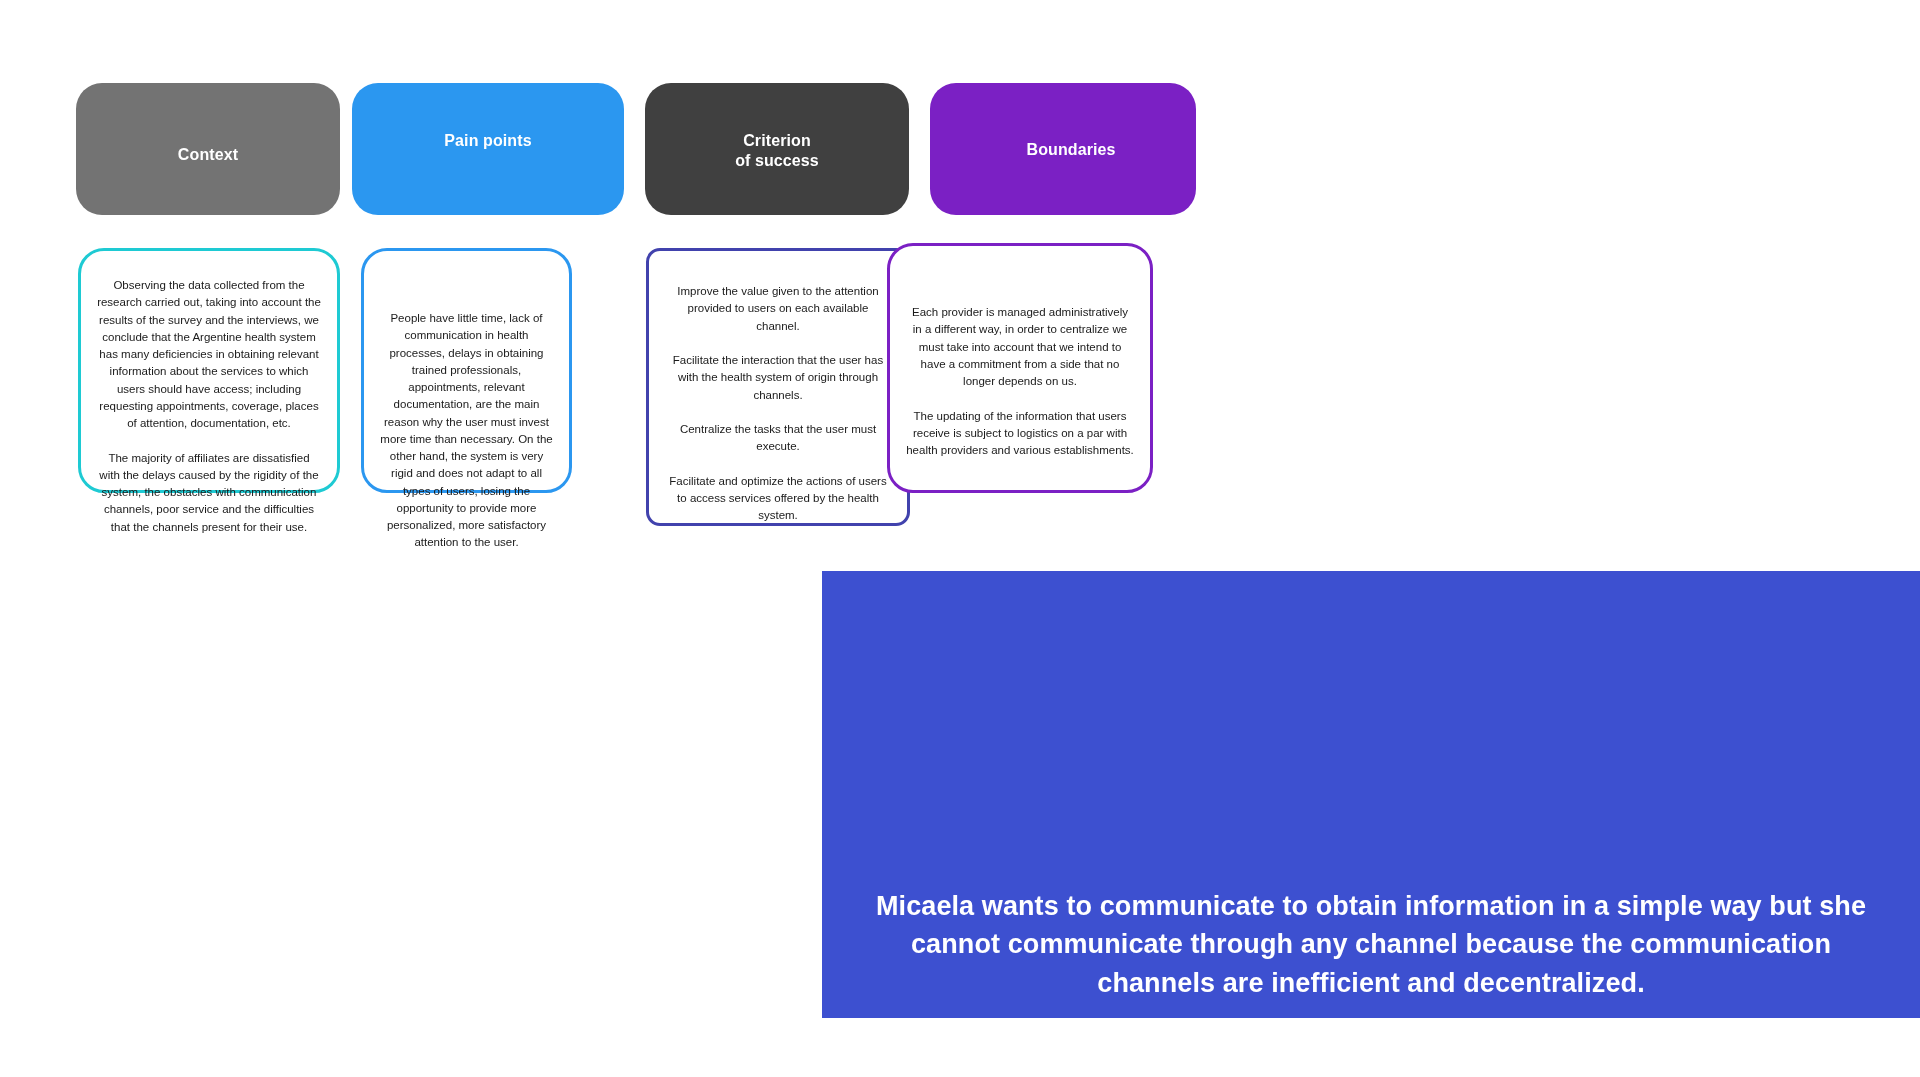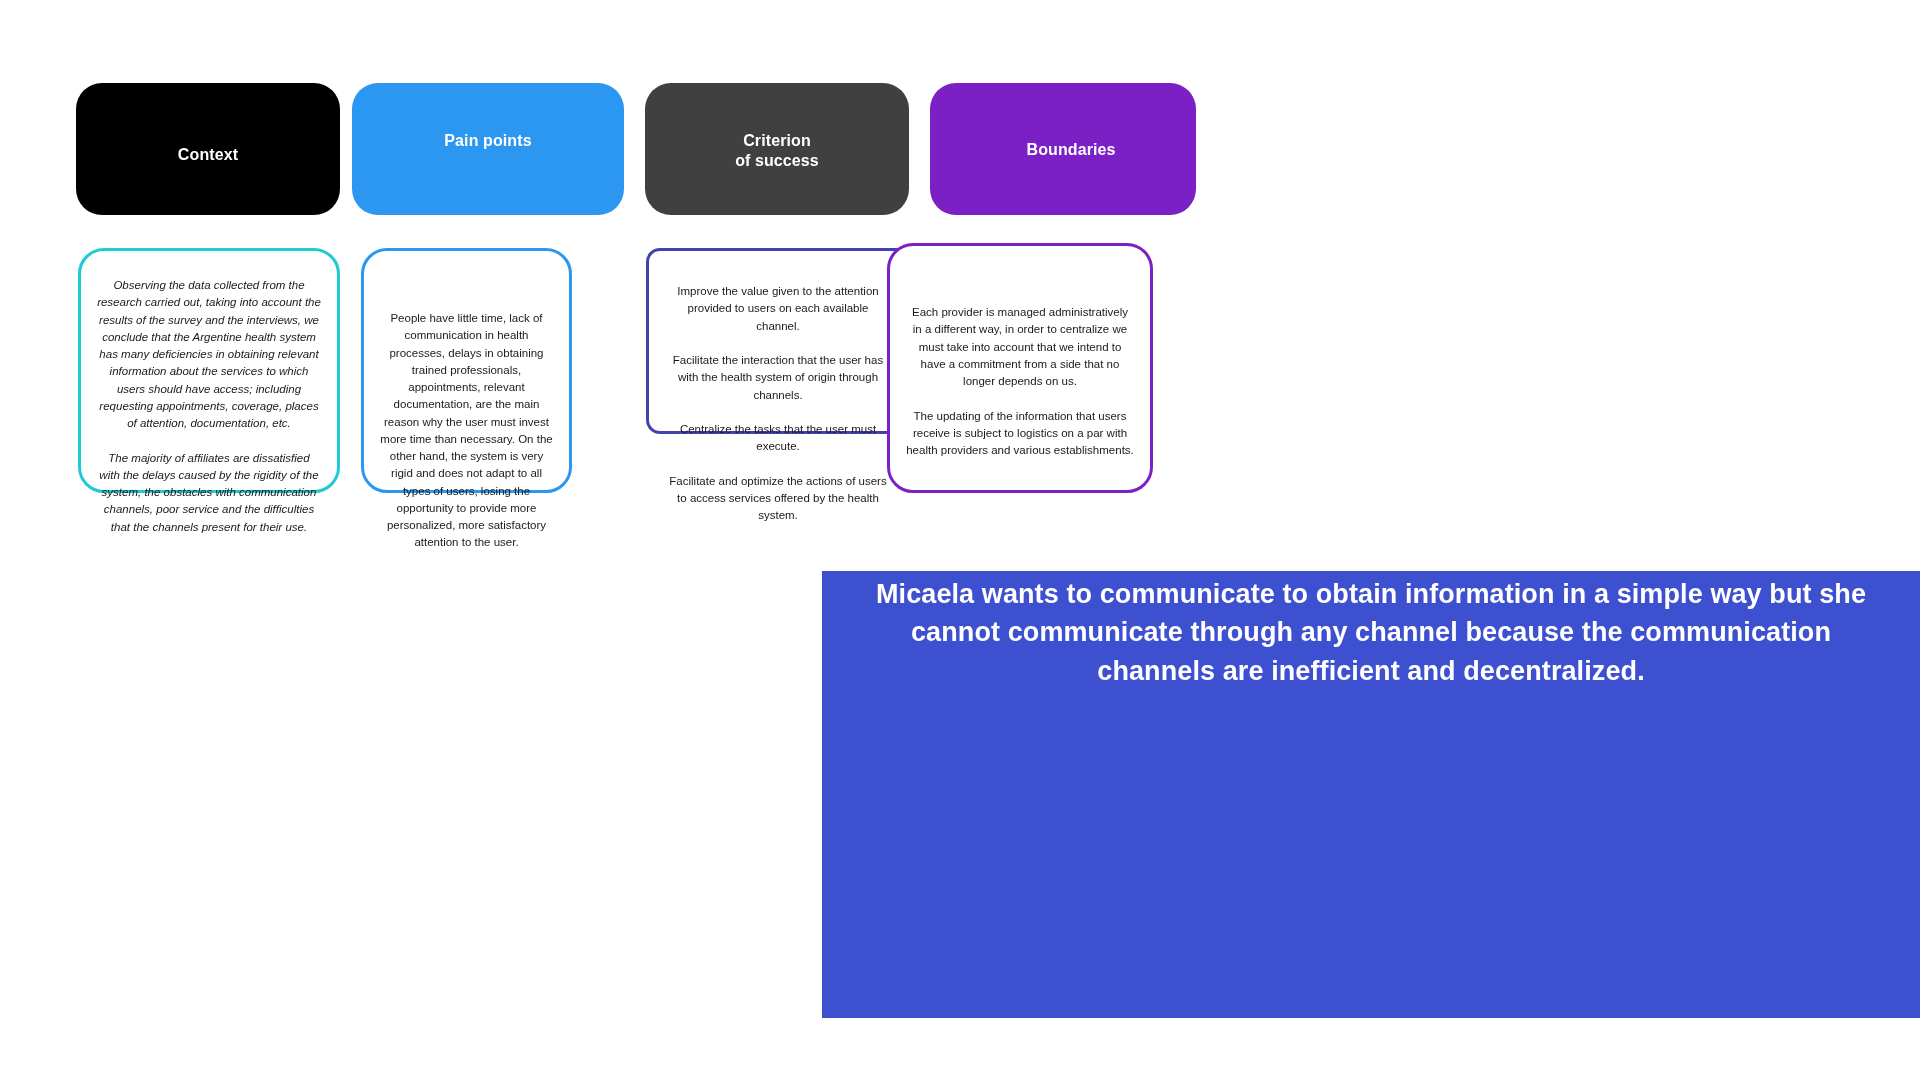--- a/index.html
+++ b/index.html
@@ -34,21 +34,21 @@
   }
   .cat-label {
     color: #ffffff;
     font-weight: bold;
     font-size: 16px;
     line-height: 1.23;
     letter-spacing: 0.1px;
     white-space: pre-line;
   }
 
-  .cat-context    { left: 76px;  top: 83px;  width: 264px; height: 132px; background: #000000; }
+  .cat-context    { left: 76px;  top: 83px;  width: 264px; height: 132px; background: #737373; }
   .cat-pain       { left: 352px; top: 83px;  width: 272px; height: 132px; background: #2B97F0; }
   .cat-criterion  { left: 645px; top: 83px;  width: 264px; height: 132px; background: #404040; }
   .cat-boundaries { left: 930px; top: 83px;  width: 266px; height: 132px; background: #7B20C4; padding-left: 30px; }
 
   
   .cat-context    .cat-label { transform: translateY(6px); }
   .cat-pain       .cat-label { transform: translateY(-8px); }
   .cat-criterion  .cat-label { transform: translateY(2px); }
   .cat-boundaries .cat-label { transform: translateY(1px); }
 
@@ -65,43 +65,43 @@
   }
   .body-text {
     color: #1a1a1a;
     font-size: 11.5px;
     line-height: 1.5;
     text-align: center;
     white-space: pre-line;
     width: 100%;
   }
 
-  .body-context    { left: 78px;  top: 248px; width: 262px; height: 245px; border-color: #1ECAD3; font-style: italic; }
+  .body-context    { left: 78px;  top: 248px; width: 262px; height: 245px; border-color: #1ECAD3; }
   .body-pain       { left: 361px; top: 248px; width: 211px; height: 245px; border-color: #2B97F0; }
-  .body-criterion  { left: 646px; top: 248px; width: 264px; height: 186px; border-color: #4142AD; border-radius: 14px; }
+  .body-criterion  { left: 646px; top: 248px; width: 264px; height: 278px; border-color: #4142AD; border-radius: 14px; }
   .body-boundaries { left: 887px; top: 243px; width: 266px; height: 250px; border-color: #7B20C4; }
 
   .body-context    .body-text { padding-top: 12px; }
   .body-pain       .body-text { padding-top: 45px; }
   .body-criterion  .body-text { padding-top: 18px; }
   .body-boundaries .body-text { padding-top: 44px; }
 
   
   #statement-banner {
     position: absolute;
     left: 822px;
     top: 571px;
     width: 1098px;
     height: 447px;
     background: #3D50D0;
     display: flex;
-    align-items: flex-start;
+    align-items: flex-end;
     justify-content: center;
     box-sizing: border-box;
-    padding: 4px 52px;
+    padding: 16px 52px;
   }
   #statement-text {
     color: #ffffff;
     font-weight: bold;
     font-size: 27px;
     line-height: 1.42;
     text-align: center;
     letter-spacing: 0.1px;
   }
 </style>

